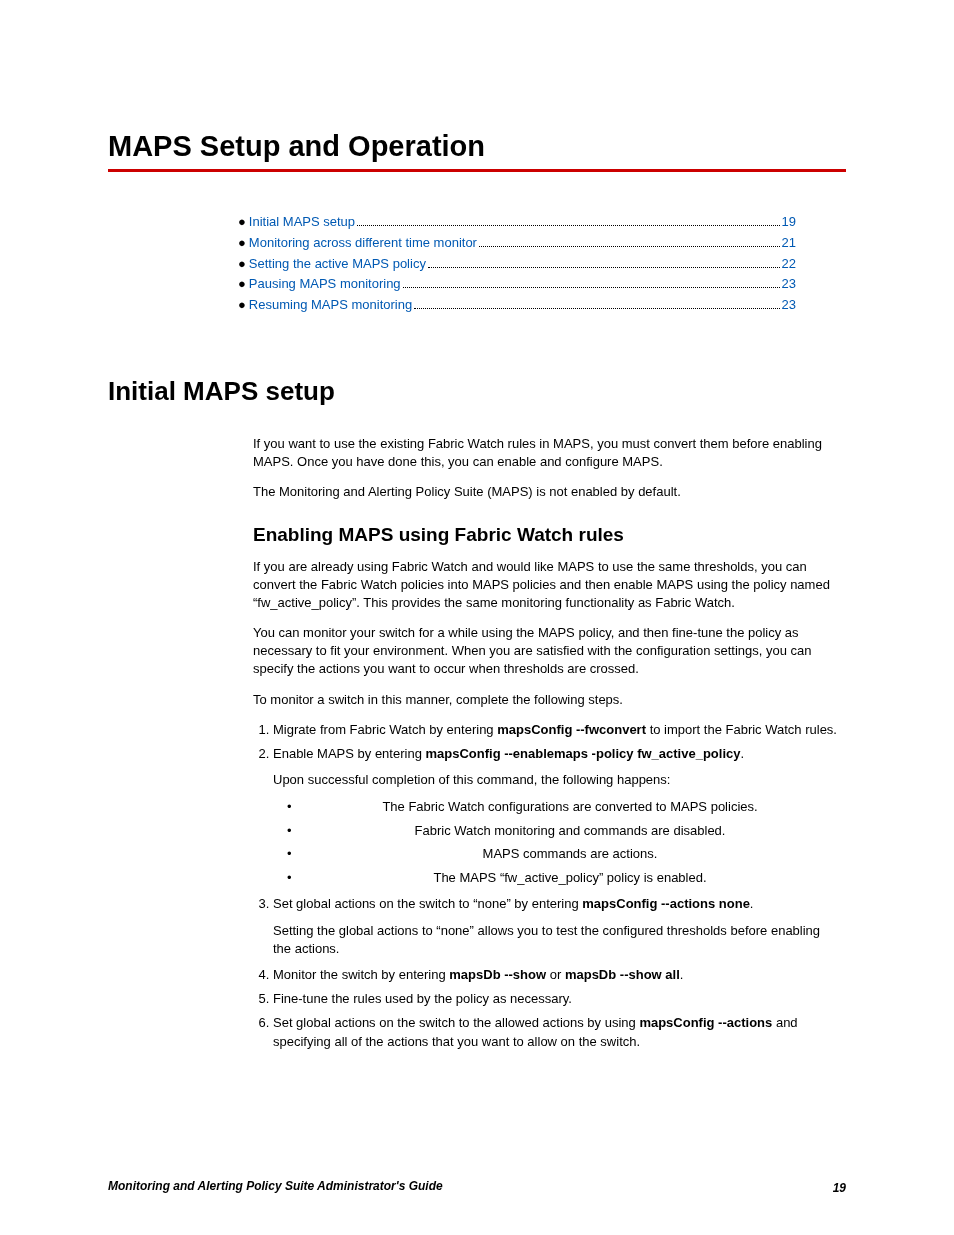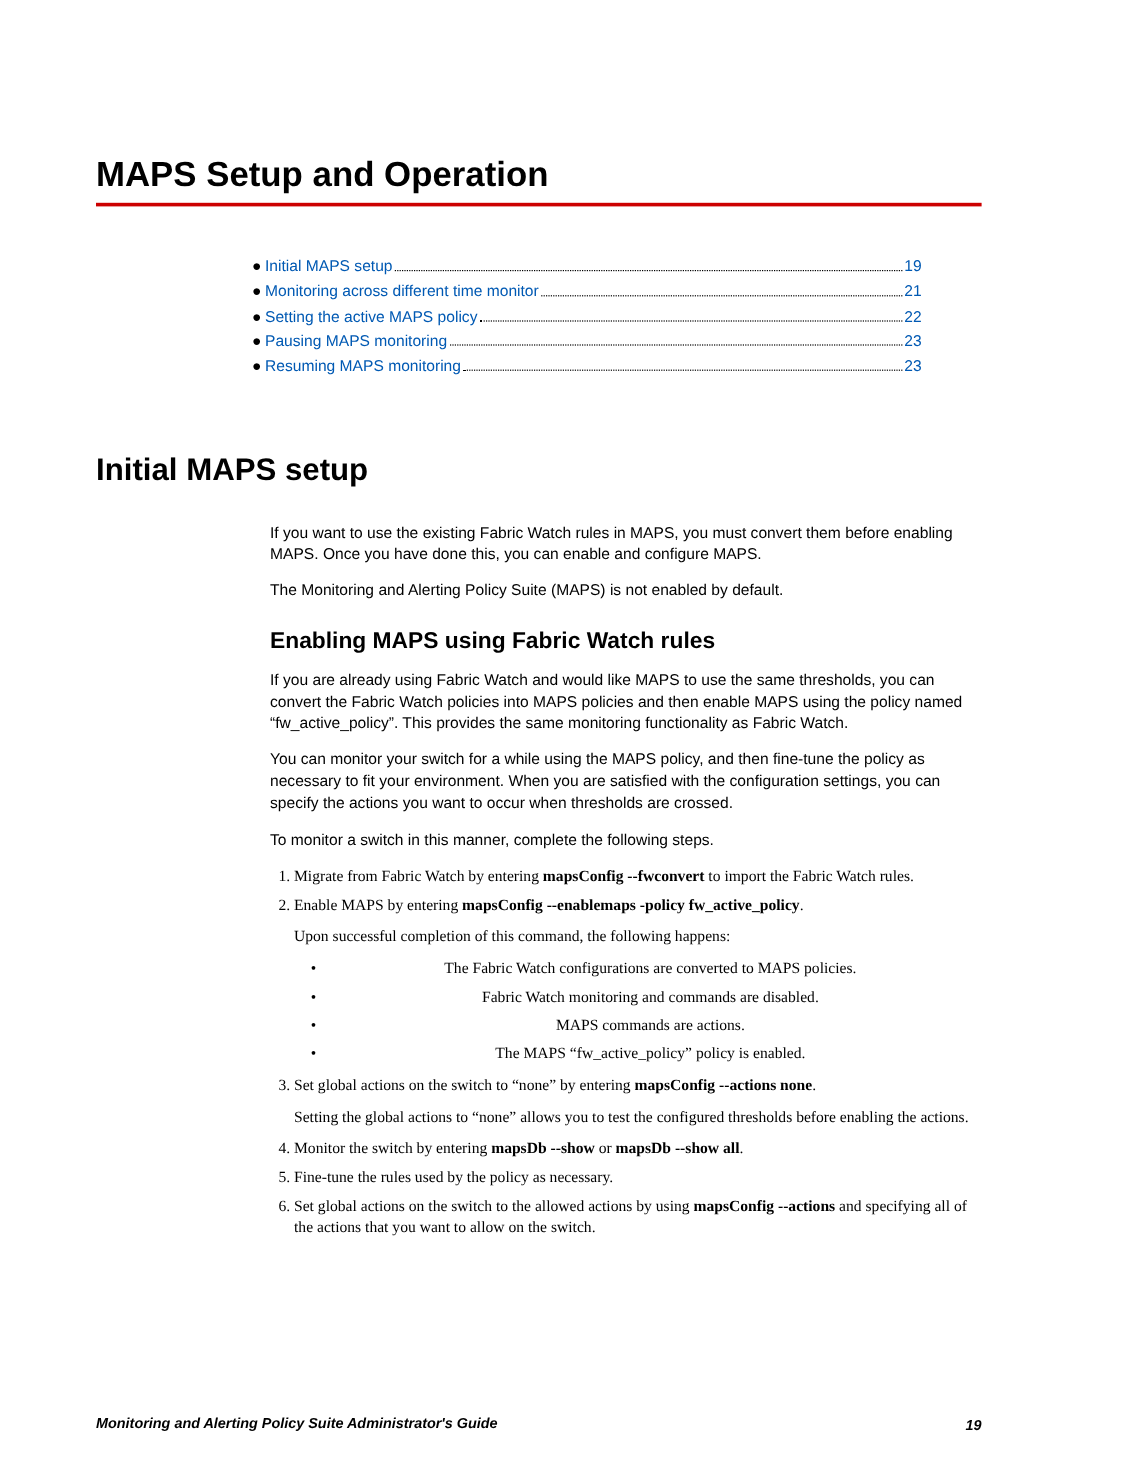--- a/index.html
+++ b/index.html
@@ -9,20 +9,21 @@
     margin: 0;
     padding: 0;
     background: #fff;
   }
   .page {
     width: 898px;
     height: 1235px;
     box-sizing: border-box;
     padding: 130px 80px 40px 80px;
     position: relative;
+    margin-left: 28px;
   }
   .part-title {
     font-family: "Arial Narrow", Arial, sans-serif;
     font-stretch: condensed;
     font-weight: bold;
     font-size: 29px;
     margin: 0 0 6px 0;
   }
   .red-rule {
     border: none;
@@ -74,21 +75,20 @@
     padding-left: 145px;
     padding-right: 5px;
   }
   .para {
     margin: 0 0 12px 0;
     line-height: 1.4;
   }
   ol.steps {
     margin: 0 0 12px 0;
     padding-left: 20px;
-    font-family: Liberation Serif, serif;
   }
   ol.steps > li {
     margin-bottom: 6px;
     line-height: 1.4;
   }
   .sub-para {
     margin: 8px 0 8px 0;
     line-height: 1.4;
   }
   ul.bullets {

